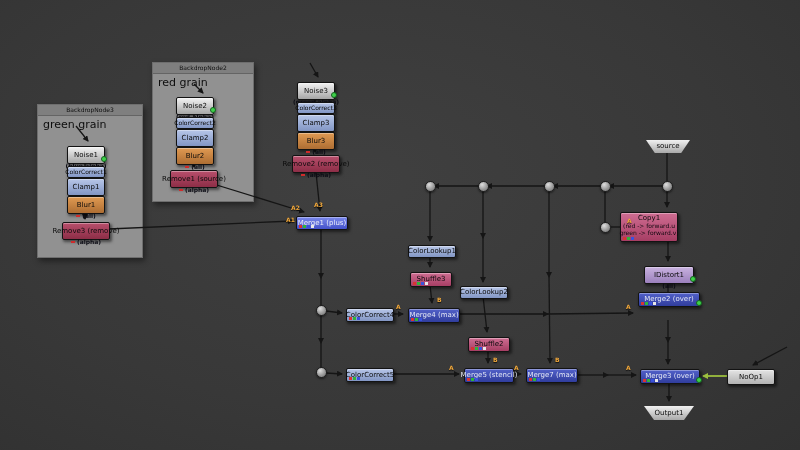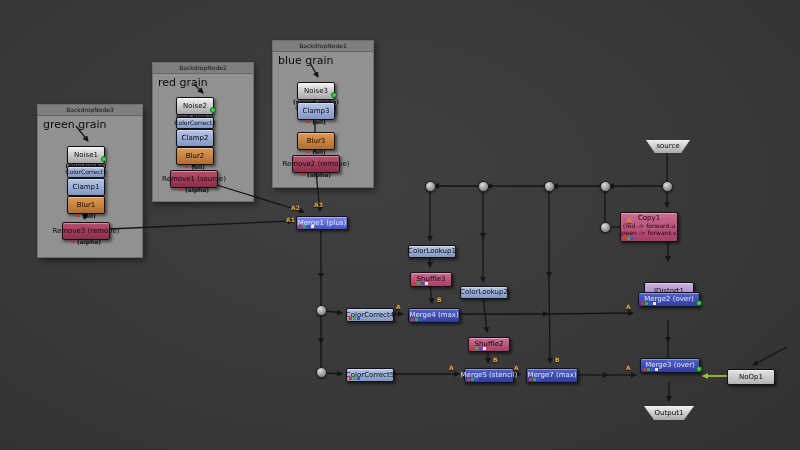--- a/index.html
+++ b/index.html
@@ -31,21 +31,21 @@
   .n-gray{background:linear-gradient(#f3f3f3,#a6a6a6);}
   .n-gray2{background:linear-gradient(#e4e4e4,#b2b2b2);}
   .n-blue{background:linear-gradient(#b7c6e8,#8296c4);}
   .n-orange{background:linear-gradient(#e09a52,#ae6e33);}
   .n-crimson{background:linear-gradient(#b84f6c,#8d2e47);}
   .n-merge{background:linear-gradient(#5261c9,#303d9d);}
   .n-merge .nl{color:#e3e7f5;font-weight:400;}
   .n-merge-sel{background:linear-gradient(#7b88ea,#4452cb);}
   .n-merge-sel .nl{color:#eef0fb;font-weight:400;}
   .n-pink{background:linear-gradient(#cf6d92,#a63e64);}
-  .n-lav{background:linear-gradient(#c9b2e0,#9b80bc);margin-top:16px;}
+  .n-lav{background:linear-gradient(#c9b2e0,#9b80bc);}
   .n-trap{background:linear-gradient(#f1f1f1,#a9a9a9);border:none;border-radius:0;
           clip-path:polygon(0% 0%,100% 0%,80% 100%,20% 100%);
           box-shadow:none;filter:drop-shadow(1px 2px 2px rgba(0,0,0,.55));}
   .big{flex-direction:column;justify-content:flex-start;padding-top:2px;gap:1px;}
   .nsl{font-size:6px;line-height:6px;color:#120910;white-space:nowrap;}
 
   
   .nsub{position:absolute;left:-12px;right:-12px;bottom:-6px;display:flex;align-items:center;justify-content:center;gap:2px;z-index:5;}
   .nsub .nst{font-size:6px;line-height:6px;font-weight:600;color:#0b0b14;white-space:nowrap;}
   .dash{display:inline-block;width:4px;height:2px;background:#cf2b2b;}
@@ -66,24 +66,20 @@
 
 <div id="stage">
 
   <div class="backdrop" style="left:152px;top:62px;width:100px;height:138px">
     <div class="bd-head">BackdropNode2</div>
     <div class="bd-note" style="left:5px;top:13px">red grain</div>
   </div>
   <div class="backdrop" style="left:37px;top:104px;width:104px;height:152px">
     <div class="bd-head">BackdropNode3</div>
     <div class="bd-note" style="left:5px;top:13px">green grain</div>
-  </div>
-  <div class="backdrop" style="left:272px;top:40px;width:100px;height:146px">
-    <div class="bd-head">BackdropNode1</div>
-    <div class="bd-note" style="left:5px;top:13px">blue grain</div>
   </div>
 
   <svg class="wires" width="800" height="450">
     <defs>
       <marker id="ar" markerWidth="8" markerHeight="8" refX="5" refY="3" orient="auto" markerUnits="userSpaceOnUse">
         <path d="M0,0 L6,3 L0,6 Z" fill="#151515"></path>
       </marker>
       <marker id="gar" markerWidth="8" markerHeight="8" refX="5" refY="3" orient="auto" markerUnits="userSpaceOnUse">
         <path d="M0,0 L6,3 L0,6 Z" fill="#9cbf3e"></path>
       </marker>
@@ -222,21 +218,21 @@
   <div class="node n-gray" style="left:297px;top:82px;width:36px;height:16px">
     <span class="nl">Noise3</span>
     <span class="ind"></span>
     <span class="nsub">
         <b class="nst">(green.alpha)</b>
       </span>
   </div>
   <div class="node n-blue slim" style="left:297px;top:102px;width:36px;height:10px">
     <span class="nl">ColorCorrect3</span>
   </div>
-  <div class="node n-blue" style="left:297px;top:102px;width:36px;height:16px">
+  <div class="node n-blue" style="left:297px;top:114px;width:36px;height:16px">
     <span class="nl">Clamp3</span>
     <span class="nsub">
         <i class="dash"></i>
         <b class="nst">(all)</b>
       </span>
   </div>
   <div class="node n-orange" style="left:297px;top:132px;width:36px;height:16px">
     <span class="nl">Blur3</span>
     <span class="nsub">
         <i class="dash"></i>
@@ -349,21 +345,21 @@
   <div class="node n-merge" style="left:638px;top:292px;width:60px;height:13px">
     <span class="nl">Merge2 (over)</span>
     <span class="ind"></span>
     <span class="chips">
         <i class="cr"></i>
         <i class="cg"></i>
         <i class="cb"></i>
         <i class="cw"></i>
       </span>
   </div>
-  <div class="node n-merge" style="left:640px;top:358px;width:58px;height:13px">
+  <div class="node n-merge" style="left:640px;top:369px;width:58px;height:13px">
     <span class="nl">Merge3 (over)</span>
     <span class="ind"></span>
     <span class="chips">
         <i class="cr"></i>
         <i class="cg"></i>
         <i class="cb"></i>
         <i class="cw"></i>
       </span>
   </div>
   <div class="node n-gray2" style="left:727px;top:369px;width:46px;height:14px">

